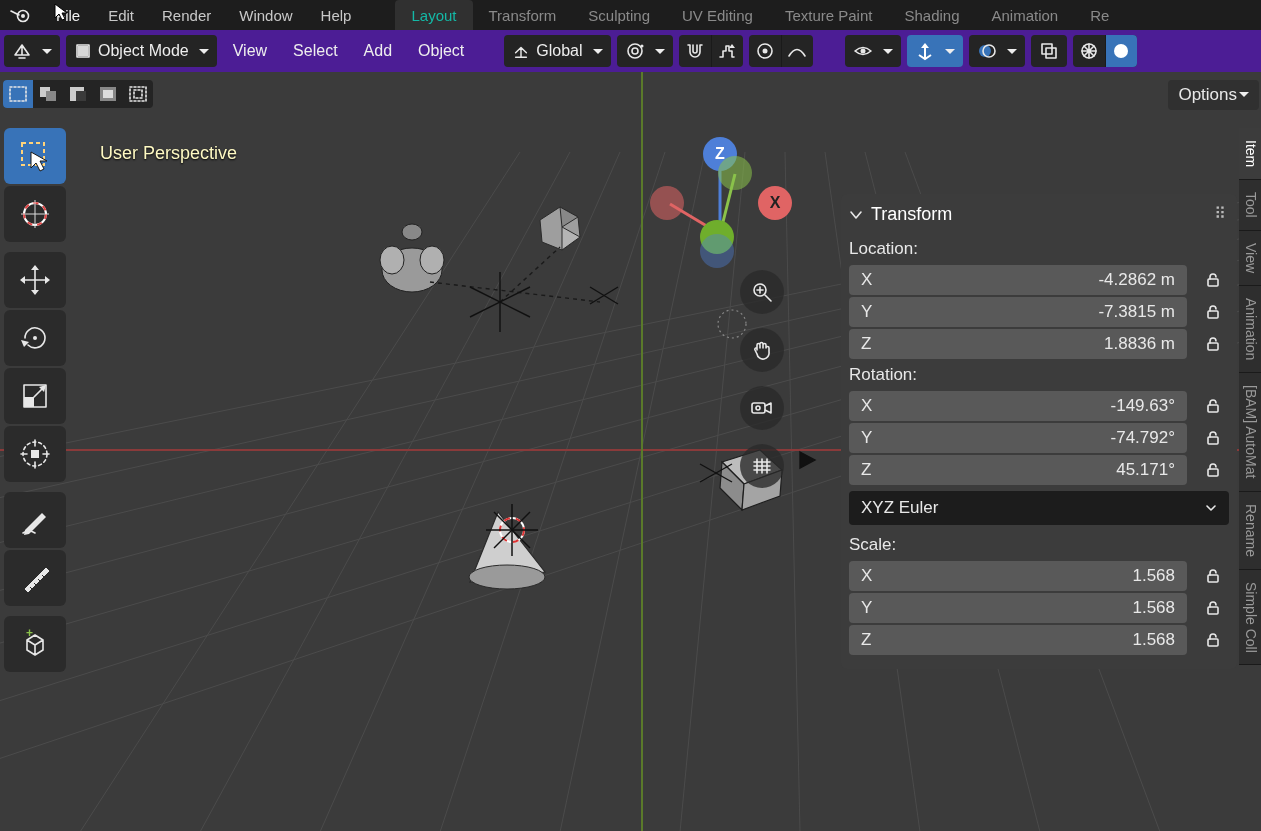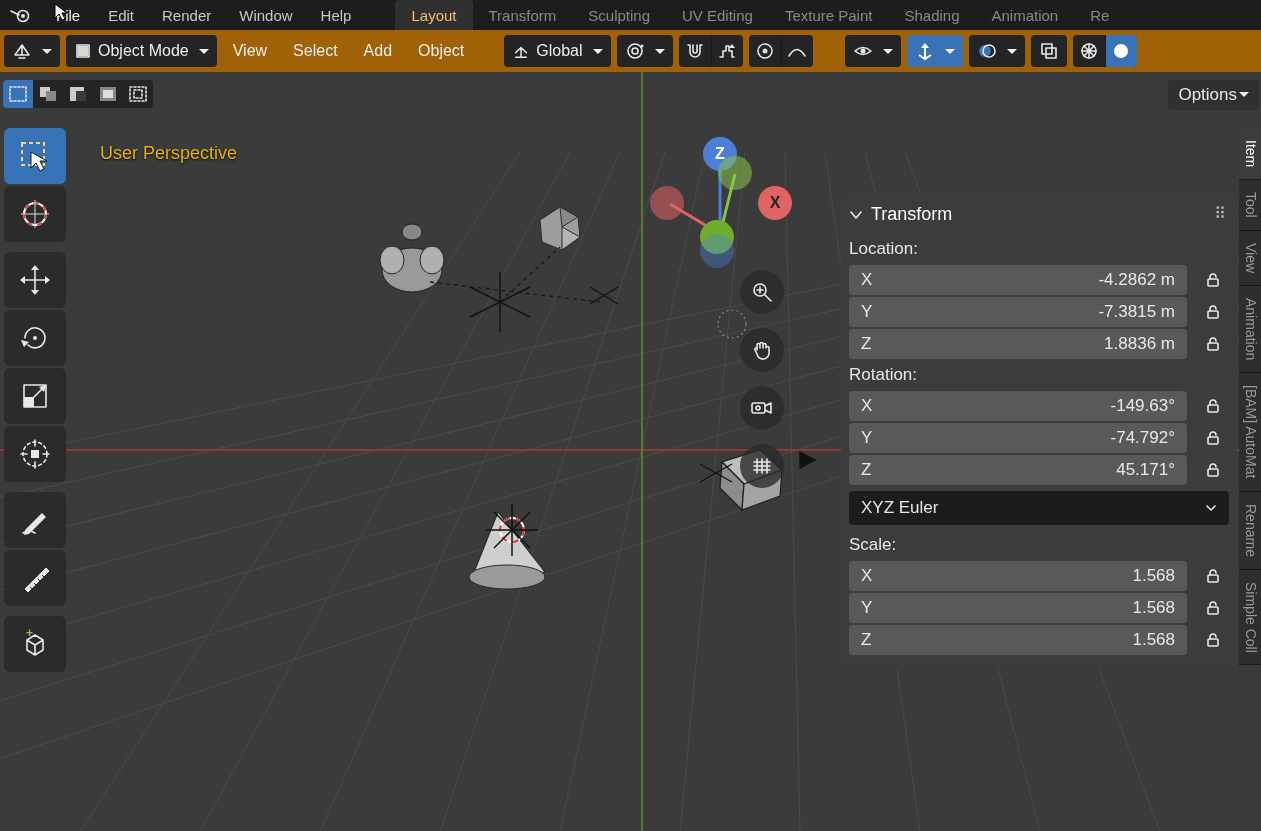--- a/index.html
+++ b/index.html
@@ -4,23 +4,23 @@
 <style>
 *{box-sizing:border-box;margin:0;padding:0;font-family:-apple-system,BlinkMacSystemFont,"Segoe UI",sans-serif;user-select:none}
 html,body{width:1261px;height:831px;overflow:hidden;background:#3a3a3a;color:#e8e8e8}
 
 .menubar{display:flex;align-items:center;height:30px;background:#1d1d1d;font-size:15px}
 .menubar .logo{width:42px;display:flex;justify-content:center;align-items:center}
 .menubar .mitem{padding:0 14px;height:30px;display:flex;align-items:center;color:#c8c8c8}
 .menubar .mitem.light{color:#f2f2f2}
 .menubar .spacer{width:30px}
 .menubar .tab{padding:0 16px;height:30px;display:flex;align-items:center;color:#8a8a8a}
-.menubar .tab.active{background:#303030;color:#fdba74;border-radius:4px 4px 0 0}
-
-.toolhdr{display:flex;align-items:center;height:42px;background:#a16207;padding:0 4px;gap:6px;font-size:16px}
+.menubar .tab.active{background:#303030;color:#14b8a6;border-radius:4px 4px 0 0}
+
+.toolhdr{display:flex;align-items:center;height:42px;background:#4c1d95;padding:0 4px;gap:6px;font-size:16px}
 .th-btn{height:32px;background:#242424;border-radius:4px;display:flex;align-items:center;padding:0 8px;gap:6px;color:#eee}
 .th-drop::after{content:"";border:5px solid transparent;border-top-color:#eee;margin-top:5px;margin-left:4px}
 .th-word{padding:0 10px;color:#eee}
 .iconbox{width:18px;height:18px;display:flex;align-items:center;justify-content:center}
 .pill{display:flex;background:#242424;border-radius:4px;height:32px;overflow:hidden}
 .pill>div{width:32px;display:flex;align-items:center;justify-content:center;border-left:1px solid #1a1a1a}
 .pill>div:first-child{border-left:none}
 .pill .on{background:#3873b8}
 
 .selrow{position:absolute;left:3px;top:78px;display:flex;gap:0;background:#242424;border-radius:4px;overflow:hidden}
@@ -28,21 +28,21 @@
 .selrow>div.on{background:#3873b8}
 .optionsbtn{position:absolute;right:2px;top:78px;height:30px;background:#303030;border-radius:4px;display:flex;align-items:center;padding:0 10px;gap:2px;font-size:17px}
 
 .ltoolbar{position:absolute;left:4px;top:126px;width:62px;display:flex;flex-direction:column;gap:2px}
 .ltoolbar .tool{width:62px;height:56px;background:#2b2b2b;border-radius:6px;display:flex;align-items:center;justify-content:center}
 .ltoolbar .tool.active{background:#3873b8}
 .ltoolbar .gap{height:6px}
 
 .viewport{position:absolute;left:0;top:72px;right:0;bottom:0;background:#3b3b3b;overflow:hidden}
 .gridsvg{position:absolute;left:0;top:0}
-.vp-label{position:absolute;left:100px;top:66px;font-size:18px;color:#eab308;text-shadow:0 1px 2px #000;line-height:30px}
+.vp-label{position:absolute;left:100px;top:66px;font-size:18px;color:#fef9c3;text-shadow:0 1px 2px #000;line-height:30px}
 
 .navball{position:absolute;left:640px;top:62px;width:160px;height:120px}
 .axisball{position:absolute;width:34px;height:34px;border-radius:50%;display:flex;align-items:center;justify-content:center;font-weight:700;font-size:16px}
 .vrbtns{position:absolute;left:740px;top:198px;display:flex;flex-direction:column;gap:14px}
 .vrbtns .c{width:44px;height:44px;border-radius:50%;background:#2a2a2acc;display:flex;align-items:center;justify-content:center}
 
 .npanel{position:absolute;right:24px;top:122px;width:396px;background:#3c3c3c;border-radius:6px;padding:6px 8px 12px}
 .np-h{display:flex;align-items:center;gap:8px;font-size:18px;color:#fff;padding:4px 0 10px}
 .np-sub{font-size:17px;color:#e8e8e8;padding:4px 0}
 .np-row{display:flex;align-items:center;gap:10px;margin:2px 0}

